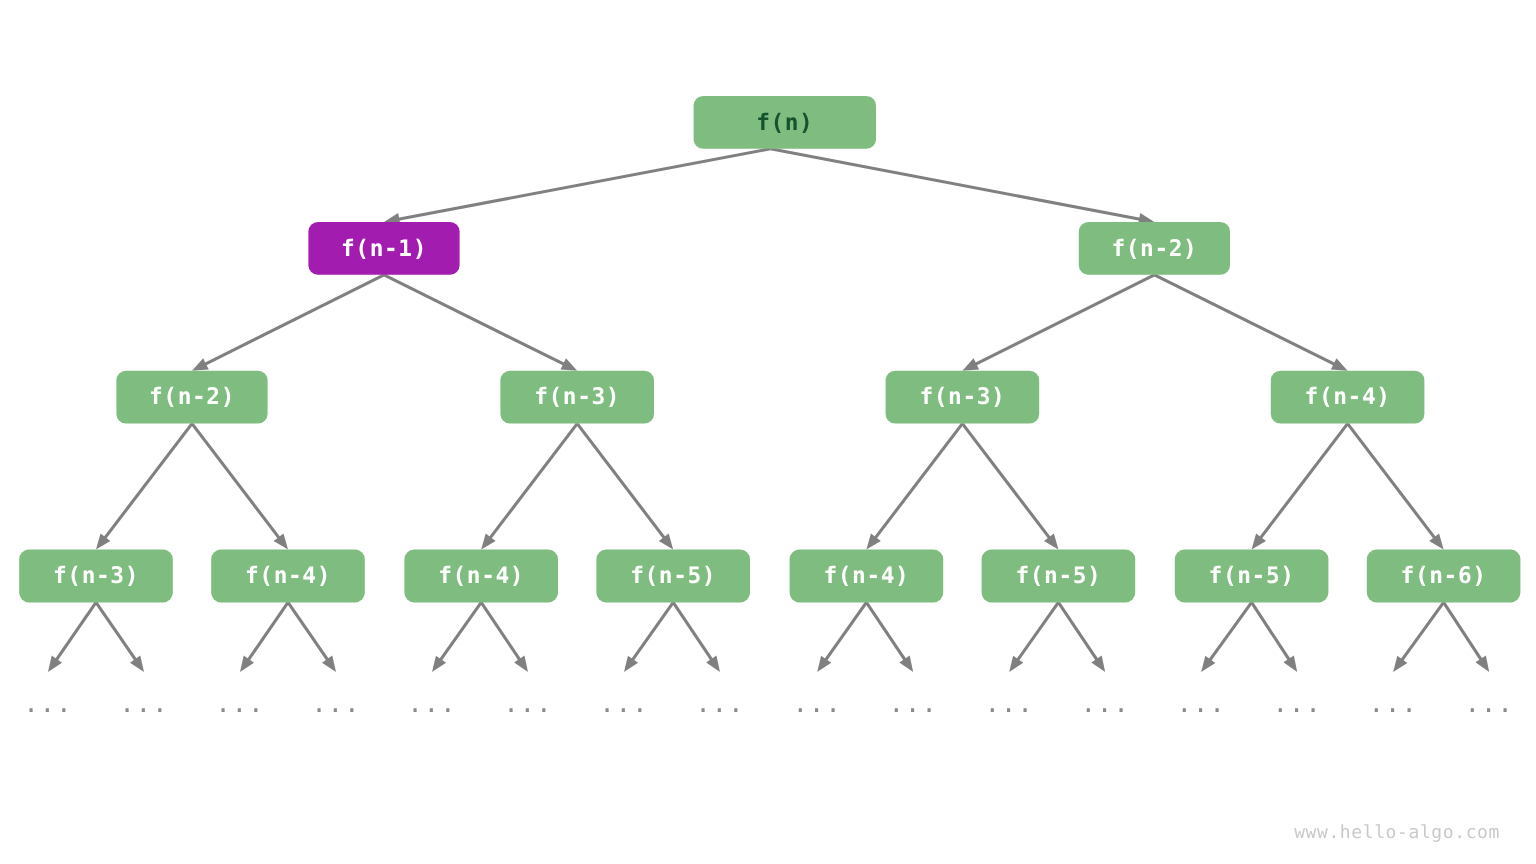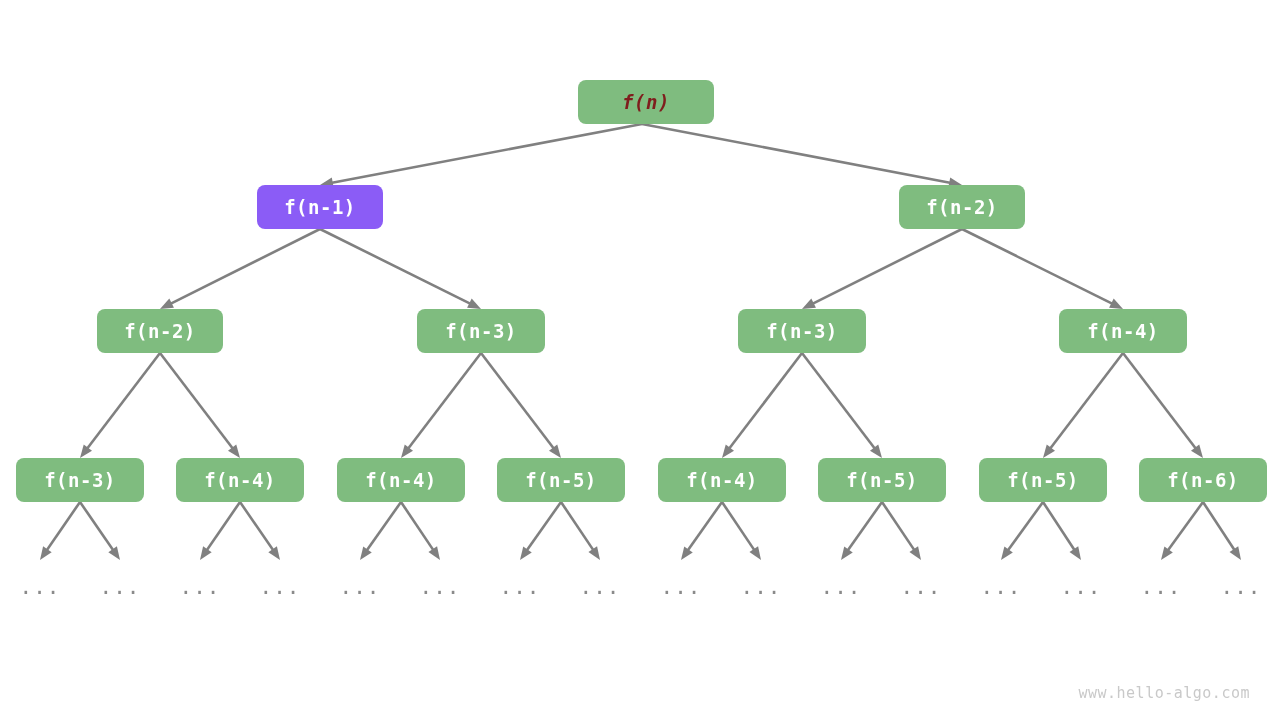--- a/index.html
+++ b/index.html
@@ -182,22 +182,22 @@
         <line x1="1203" y1="502" x2="1167.4516079336704" y2="551.0906366630268" stroke="#808080" stroke-width="2.6" stroke-linecap="butt"></line>
         <polygon points="1161,560 1164.4129285259503,546.4209013967511 1172.8363265899977,552.5206034431303" fill="#808080"></polygon>
       </g>
       <g>
         <line x1="1203" y1="502" x2="1234.9717111695804" y2="550.7989275746227" stroke="#808080" stroke-width="2.6" stroke-linecap="butt"></line>
         <polygon points="1241,560 1229.526060781144,551.9757418534797 1238.2252565287733,546.2762687774467" fill="#808080"></polygon>
       </g>
     </svg>
 
   <div id="node-layer">
-      <div class="node" style="left: 578px; top: 80px; width: 136px; height: 44px; background: rgb(127, 188, 127); color: #7f1d1d; font-style: italic;">f(n)</div>
-      <div class="node" style="left: 257px; top: 185px; width: 126px; height: 44px; background: #8b5cf6; color: rgb(255, 255, 255);">f(n-1)</div>
+      <div class="node" style="left: 578px; top: 80px; width: 152px; height: 44px; background: rgb(127, 188, 127); color: #14532d;">f(n)</div>
+      <div class="node" style="left: 257px; top: 185px; width: 126px; height: 44px; background: #a21caf; color: rgb(255, 255, 255);">f(n-1)</div>
       <div class="node" style="left: 899px; top: 185px; width: 126px; height: 44px; background: rgb(127, 188, 127); color: rgb(255, 255, 255);">f(n-2)</div>
       <div class="node" style="left: 97px; top: 309px; width: 126px; height: 44px; background: rgb(127, 188, 127); color: rgb(255, 255, 255);">f(n-2)</div>
       <div class="node" style="left: 417px; top: 309px; width: 128px; height: 44px; background: rgb(127, 188, 127); color: rgb(255, 255, 255);">f(n-3)</div>
       <div class="node" style="left: 738px; top: 309px; width: 128px; height: 44px; background: rgb(127, 188, 127); color: rgb(255, 255, 255);">f(n-3)</div>
       <div class="node" style="left: 1059px; top: 309px; width: 128px; height: 44px; background: rgb(127, 188, 127); color: rgb(255, 255, 255);">f(n-4)</div>
       <div class="node" style="left: 16px; top: 458px; width: 128px; height: 44px; background: rgb(127, 188, 127); color: rgb(255, 255, 255);">f(n-3)</div>
       <div class="node" style="left: 176px; top: 458px; width: 128px; height: 44px; background: rgb(127, 188, 127); color: rgb(255, 255, 255);">f(n-4)</div>
       <div class="node" style="left: 337px; top: 458px; width: 128px; height: 44px; background: rgb(127, 188, 127); color: rgb(255, 255, 255);">f(n-4)</div>
       <div class="node" style="left: 497px; top: 458px; width: 128px; height: 44px; background: rgb(127, 188, 127); color: rgb(255, 255, 255);">f(n-5)</div>
       <div class="node" style="left: 658px; top: 458px; width: 128px; height: 44px; background: rgb(127, 188, 127); color: rgb(255, 255, 255);">f(n-4)</div>

